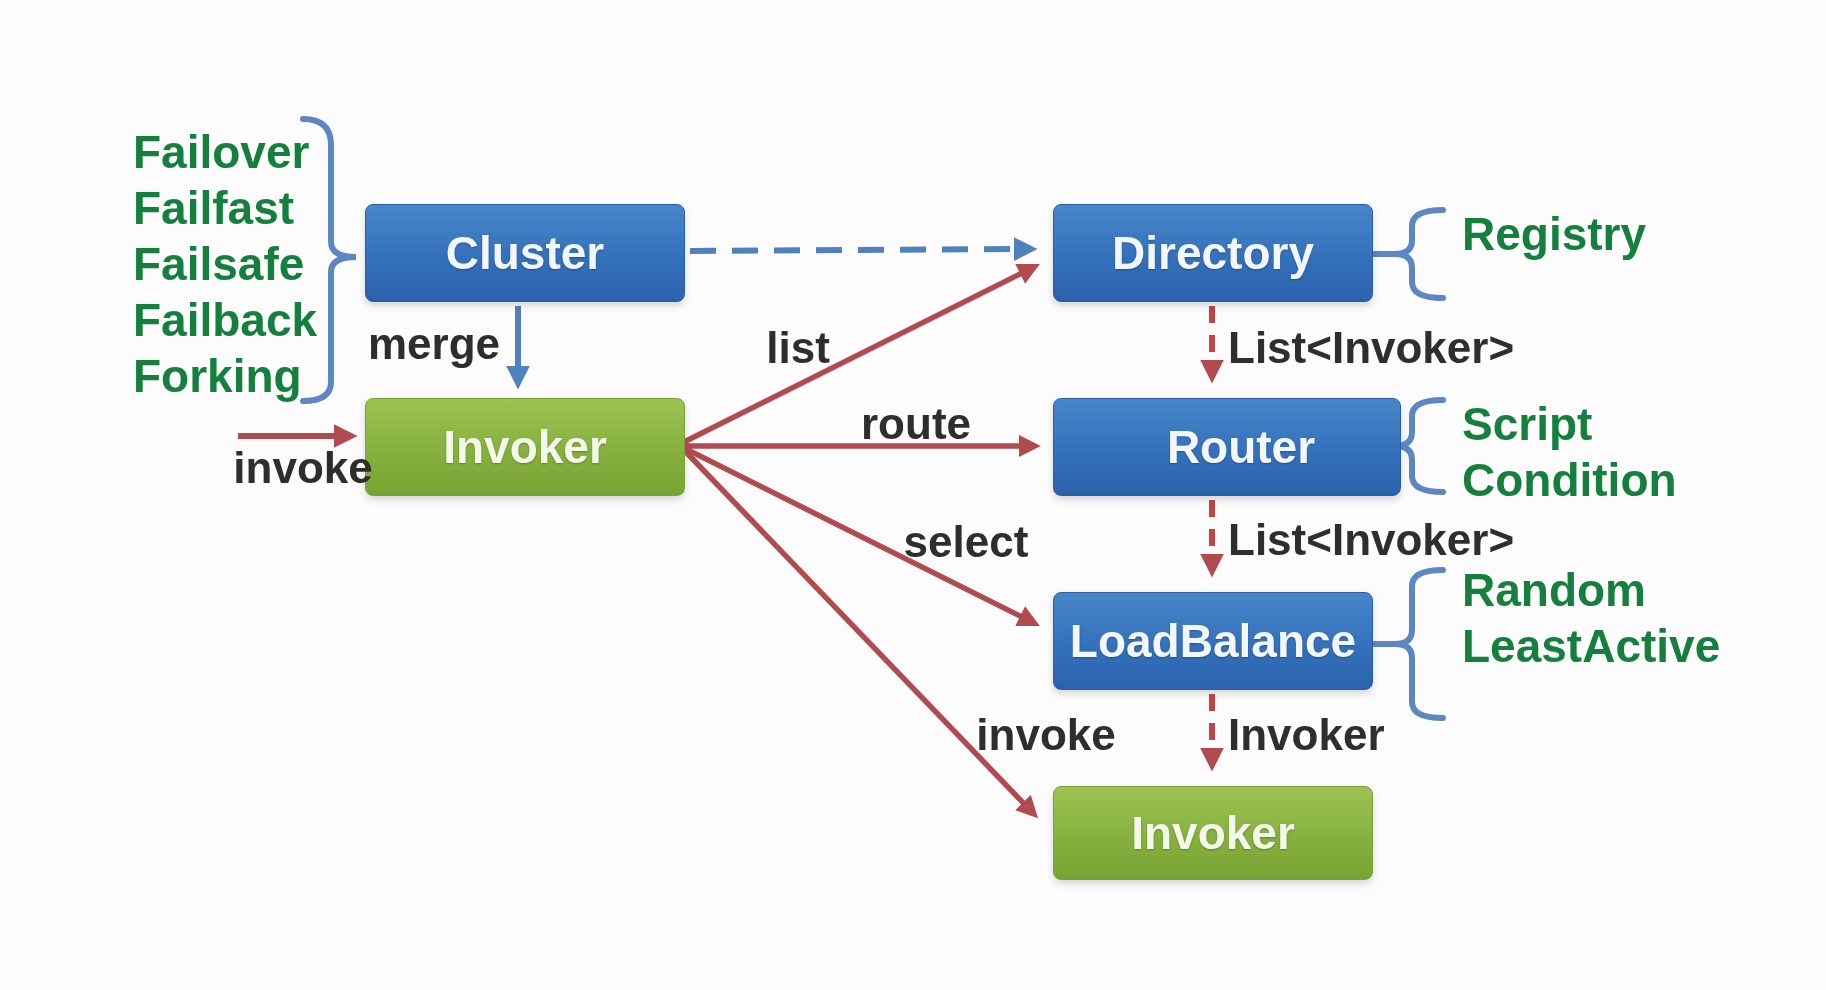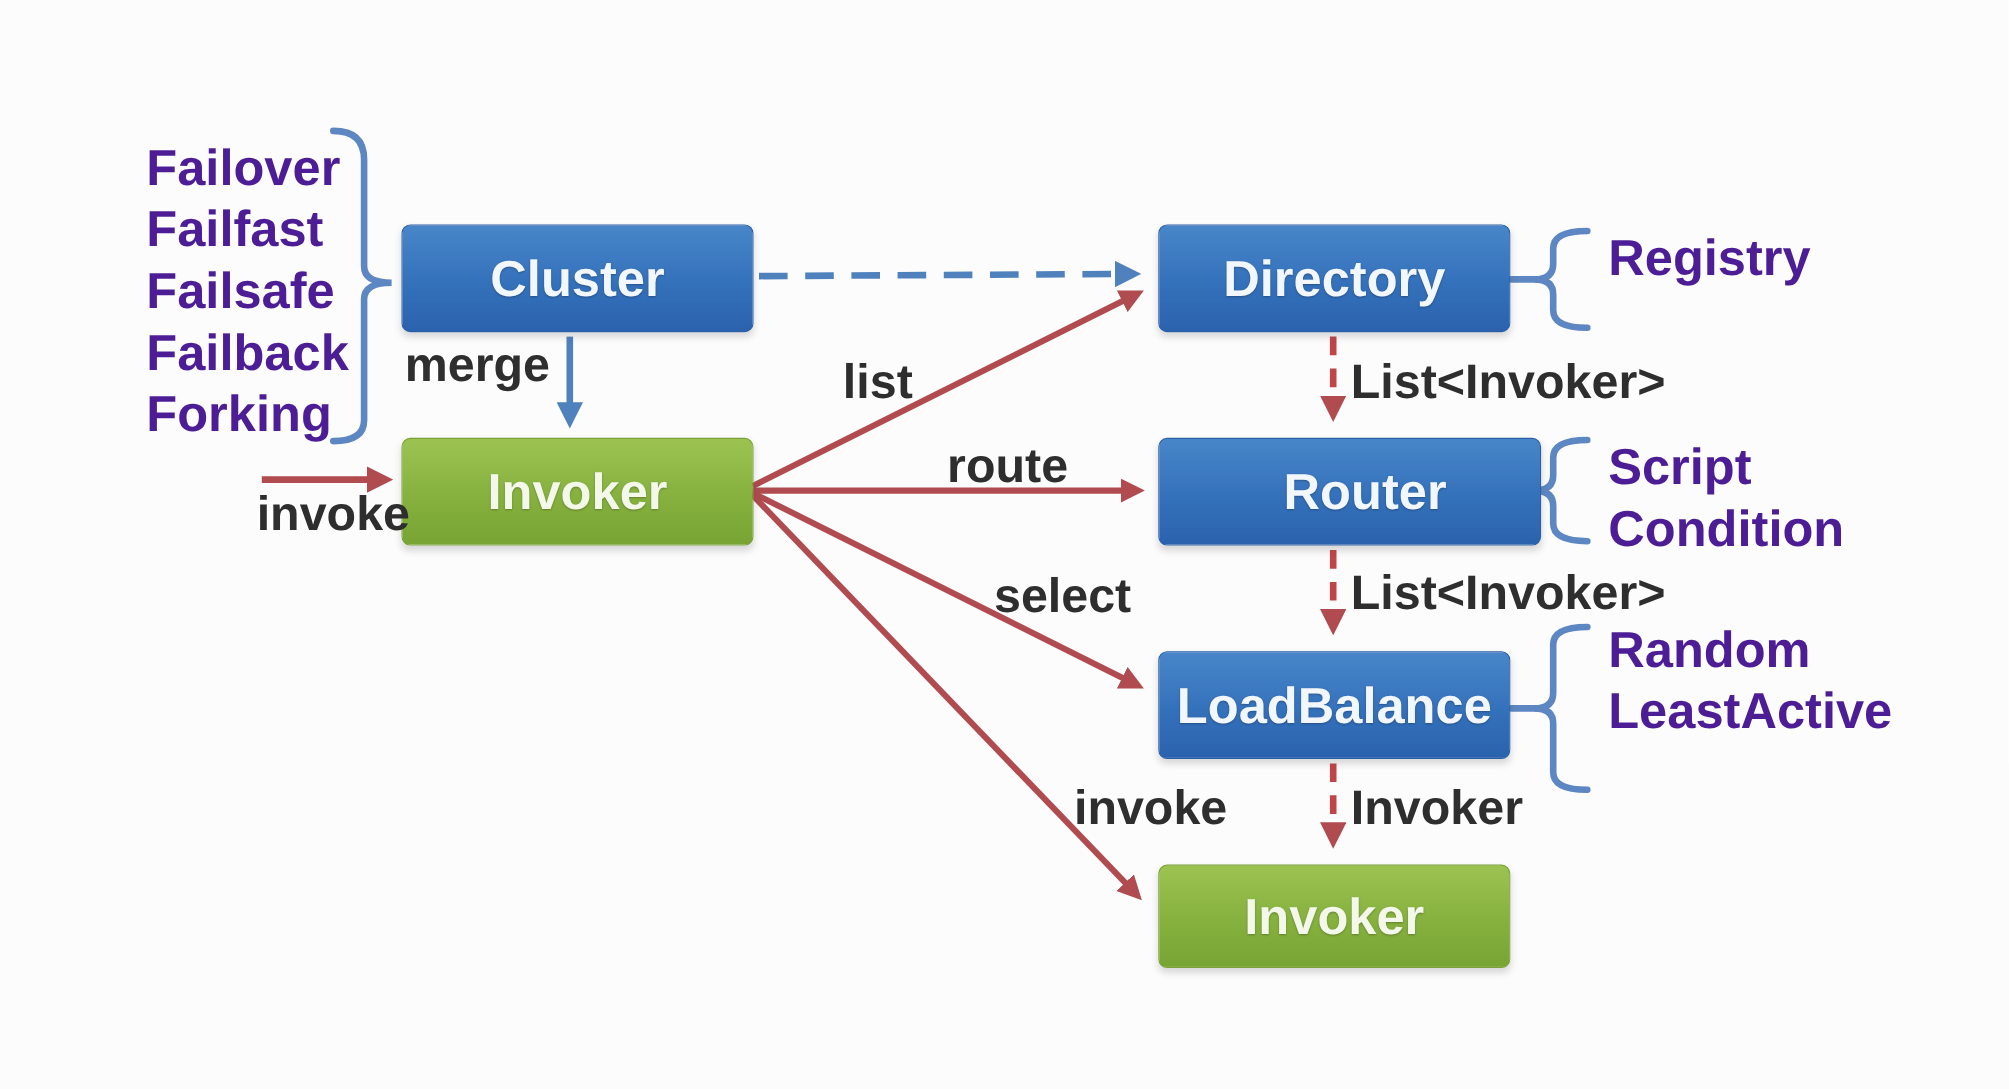--- a/index.html
+++ b/index.html
@@ -34,21 +34,21 @@
   }
   .lbl{
     position:absolute;
     transform:translate(-50%,-50%);
     font-size:44px;font-weight:600;color:#2e2e2e;
     white-space:nowrap;
   }
   .lbl.anchor-left{transform:translate(0,-50%);}
   .impl-list{
     position:absolute;
-    font-size:46px;font-weight:600;color:#4c1d95;
+    font-size:46px;font-weight:600;color:#15803d;
     line-height:56px;
     white-space:nowrap;
   }
 </style>
 </head>
 <body>
 
 <div id="canvas">
 
   <svg id="wires" viewBox="0 0 1826 990">
@@ -97,21 +97,21 @@
     <path d="M 1443 570 Q 1412 570 1412 586 L 1412 630 Q 1412 644 1395 644 Q 1412 644 1412 658 L 1412 702 Q 1412 718 1443 718" fill="none" stroke="#5d87c2" stroke-width="6" stroke-linecap="round"></path>
   </svg>
 
   <div class="node blue" style="left:365px;top:204px;">Cluster</div>
   <div class="node green" style="left:365px;top:398px;">Invoker</div>
   <div class="node blue" style="left:1053px;top:204px;">Directory</div>
   <div class="node blue" style="left:1053px;top:398px;padding-left:28px;">Router</div>
   <div class="node blue" style="left:1053px;top:592px;">LoadBalance</div>
   <div class="node green" style="left:1053px;top:786px;height:92px;">Invoker</div>
 
-  <div class="lbl" style="left:434px;top:332px;">merge</div>
+  <div class="lbl" style="left:434px;top:344px;">merge</div>
   <div class="lbl" style="left:303px;top:468px;">invoke</div>
   <div class="lbl" style="left:798px;top:348px;">list</div>
   <div class="lbl" style="left:916px;top:424px;">route</div>
   <div class="lbl" style="left:966px;top:542px;">select</div>
   <div class="lbl" style="left:1046px;top:735px;">invoke</div>
 
   <div class="lbl anchor-left" style="left:1228px;top:348px;">List&lt;Invoker&gt;</div>
   <div class="lbl anchor-left" style="left:1228px;top:540px;">List&lt;Invoker&gt;</div>
   <div class="lbl anchor-left" style="left:1228px;top:735px;">Invoker</div>
 

